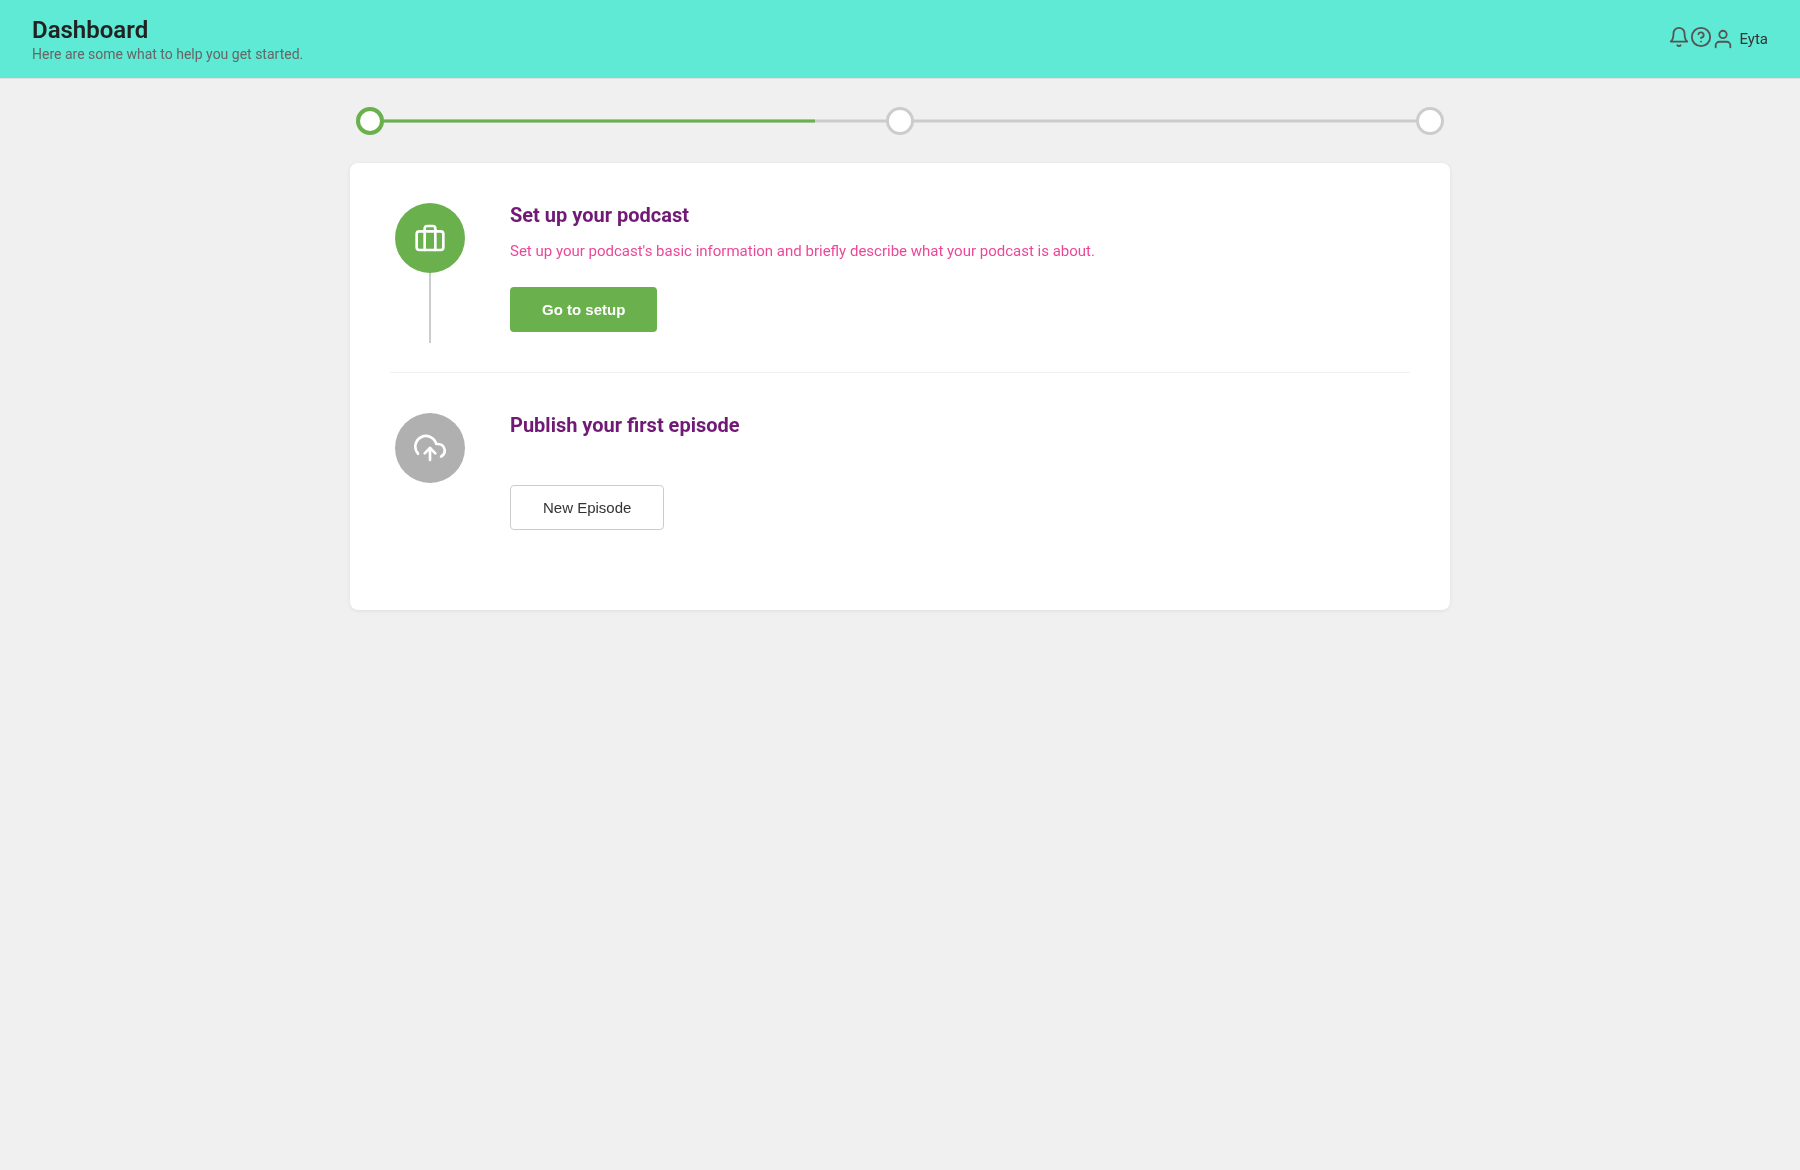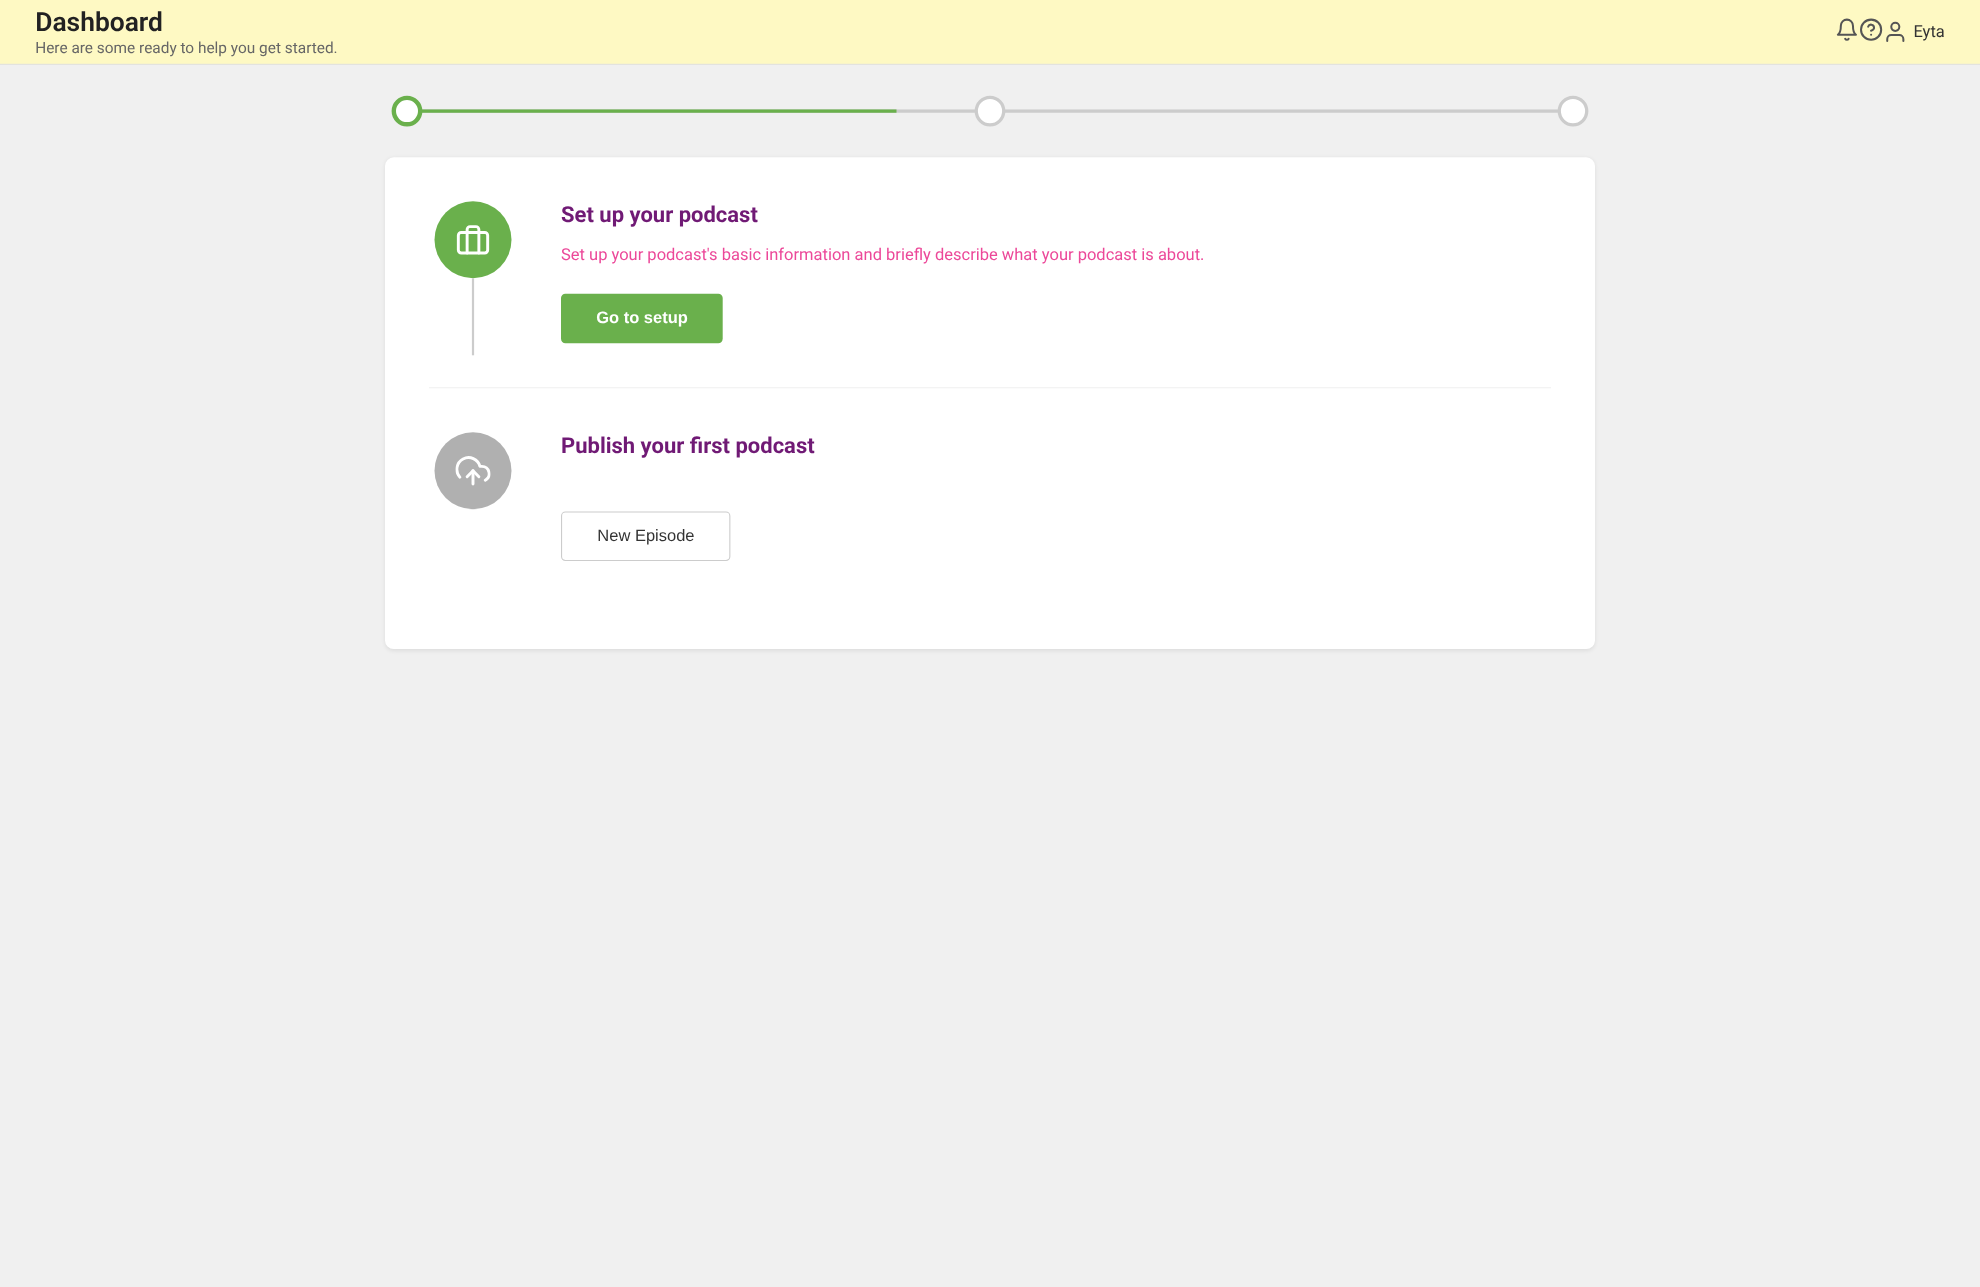--- a/index.html
+++ b/index.html
@@ -5,22 +5,22 @@
     * { box-sizing: border-box; margin: 0; padding: 0; }
     body {
       font-family: -apple-system, BlinkMacSystemFont, 'Segoe UI', Roboto, sans-serif;
       background-color: #f0f0f0;
       min-height: 1170px;
       color: #333;
     }
 
     
     .header {
-      background-color: #fef9c3;
-      padding: 6px 32px;
+      background-color: #5eead4;
+      padding: 16px 32px;
       display: flex;
       align-items: center;
       justify-content: space-between;
       border-bottom: 1px solid #e0e0e0;
     }
     .header-left {}
     .header-title {
       font-size: 24px;
       font-weight: 600;
       color: #222;
@@ -206,21 +206,21 @@
       cursor: pointer;
       margin-top: 36px;
     }
   </style>
 </head>
 <body>
 
 <header class="header">
   <div class="header-left">
     <div class="header-title">Dashboard</div>
-    <div class="header-subtitle">Here are some ready to help you get started.</div>
+    <div class="header-subtitle">Here are some what to help you get started.</div>
   </div>
   <div class="header-right">
     <span class="header-icon" title="Notifications">
       <svg width="22" height="22" viewBox="0 0 24 24" fill="none" stroke="#555" stroke-width="2" stroke-linecap="round" stroke-linejoin="round">
         <path d="M18 8A6 6 0 0 0 6 8c0 7-3 9-3 9h18s-3-2-3-9"></path>
         <path d="M13.73 21a2 2 0 0 1-3.46 0"></path>
       </svg>
     </span>
     <span class="header-icon" title="Help">
       <svg width="22" height="22" viewBox="0 0 24 24" fill="none" stroke="#555" stroke-width="2" stroke-linecap="round" stroke-linejoin="round">
@@ -277,19 +277,19 @@
         <div class="step-circle gray">
 
           <svg width="32" height="32" viewBox="0 0 24 24" fill="none" stroke="white" stroke-width="2" stroke-linecap="round" stroke-linejoin="round">
             <polyline points="16 16 12 12 8 16"></polyline>
             <line x1="12" y1="12" x2="12" y2="21"></line>
             <path d="M20.39 18.39A5 5 0 0 0 18 9h-1.26A8 8 0 1 0 3 16.3"></path>
           </svg>
         </div>
       </div>
       <div class="step-content">
-        <div class="step-title">Publish your first podcast</div>
+        <div class="step-title">Publish your first episode</div>
         <button class="btn-outline">New Episode</button>
       </div>
     </div>
 
   </div>
 </main>
 
 </body></html>

